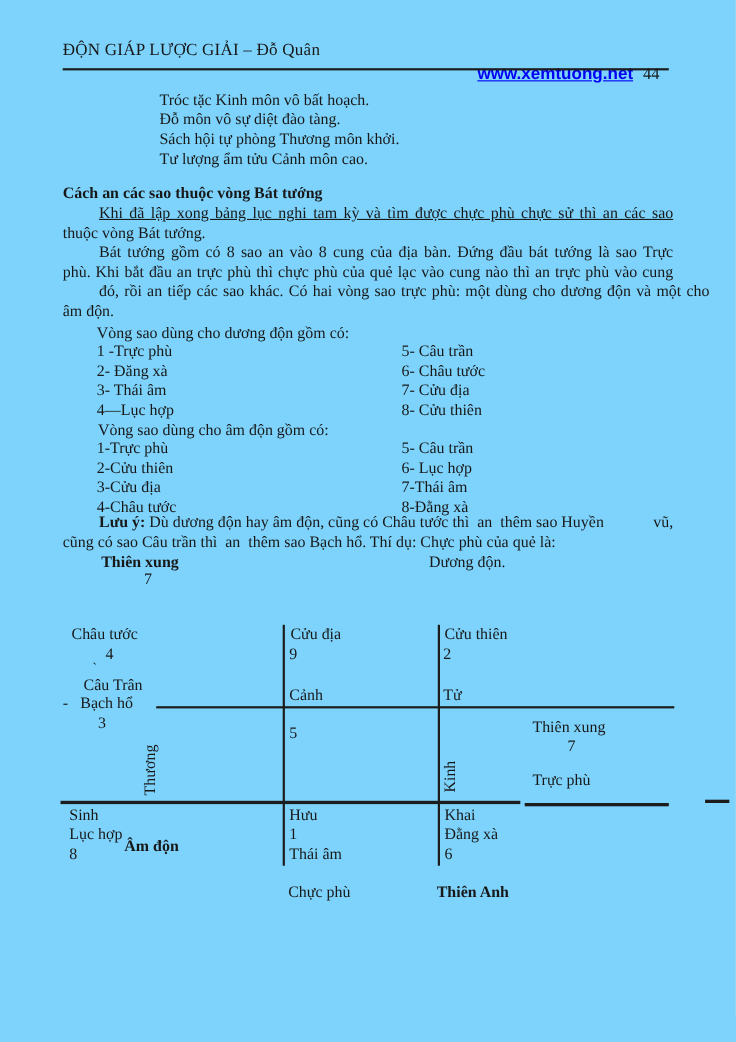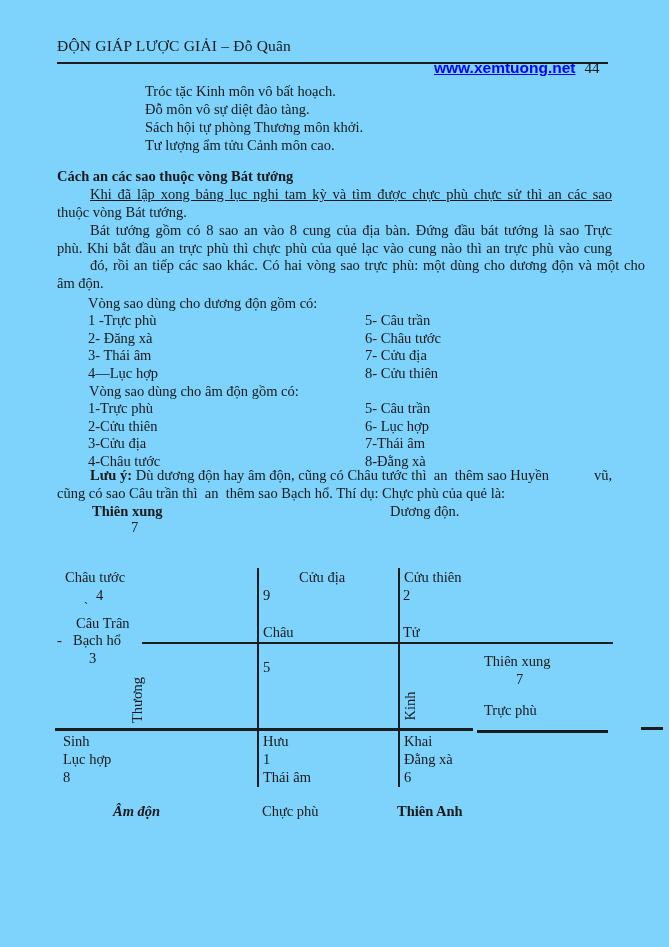--- a/index.html
+++ b/index.html
@@ -102,23 +102,23 @@
   <div class="ln" style="left:641px; top:727px; width:22px; height:3px;"></div>
 
   <div class="abs" style="left:65px; top:568px;">Châu tước</div>
   <div class="abs" style="left:96px; top:586px;">4</div>
   <div class="abs stray" style="left:84px; top:602px;">`</div>
   <div class="abs" style="left:76px; top:614px;">Câu Trân</div>
   <div class="abs" style="left:57px; top:631px;">-</div>
   <div class="abs" style="left:73px; top:631px;">Bạch hổ</div>
   <div class="abs" style="left:89px; top:649px;">3</div>
 
-  <div class="abs" style="left:264px; top:568px;margin-left:35px;">Cửu địa</div>
+  <div class="abs" style="left:264px; top:568px;">Cửu địa</div>
   <div class="abs" style="left:263px; top:586px;">9</div>
-  <div class="abs" style="left:263px; top:623px;">Châu</div>
+  <div class="abs" style="left:263px; top:623px;">Cảnh</div>
 
   <div class="abs" style="left:404px; top:568px;">Cửu thiên</div>
   <div class="abs" style="left:403px; top:586px;">2</div>
   <div class="abs" style="left:403px; top:623px;">Tử</div>
 
   <div class="abs rot" style="left:107px; top:691px; width:60px;">Thương</div>
 
   <div class="abs" style="left:263px; top:658px;">5</div>
 
   <div class="abs rot" style="left:390px; top:697px; width:40px;">Kinh</div>
@@ -131,17 +131,17 @@
   <div class="abs" style="left:63px; top:768px;">8</div>
 
   <div class="abs" style="left:263px; top:732px;">Hưu</div>
   <div class="abs" style="left:263px; top:750px;">1</div>
   <div class="abs" style="left:263px; top:768px;">Thái âm</div>
 
   <div class="abs" style="left:404px; top:732px;">Khai</div>
   <div class="abs" style="left:404px; top:750px;">Đằng xà</div>
   <div class="abs" style="left:404px; top:768px;">6</div>
 
-  <div class="abs b" style="left:113px; top:802px;font-style:italic;">Âm độn</div>
+  <div class="abs b" style="left:113px; top:761px;">Âm độn</div>
   <div class="abs" style="left:262px; top:802px;">Chực phù</div>
   <div class="abs b" style="left:397px; top:802px;">Thiên Anh</div>
 
 </div>
 
 </body></html>

